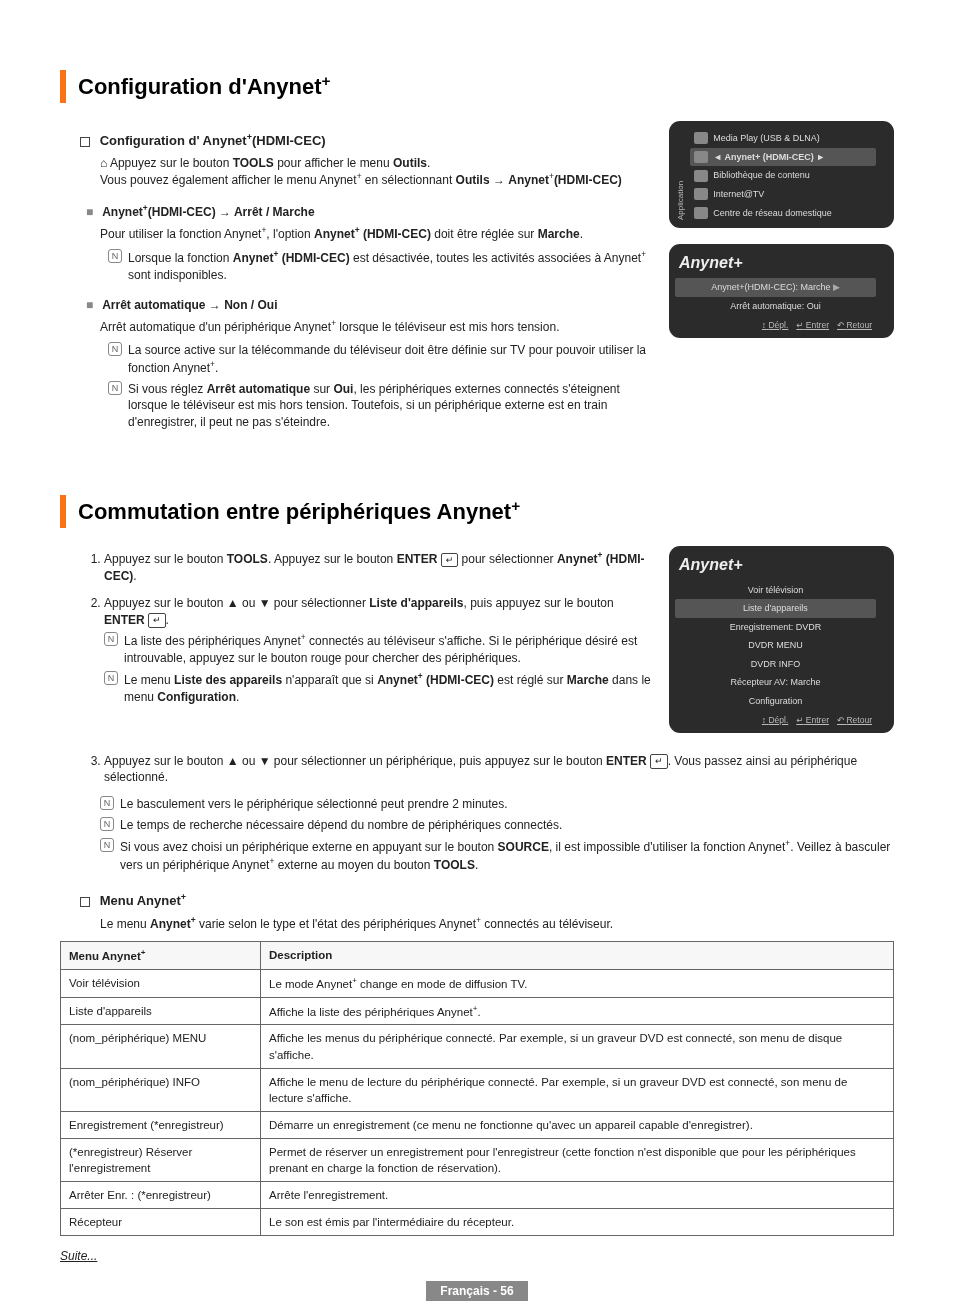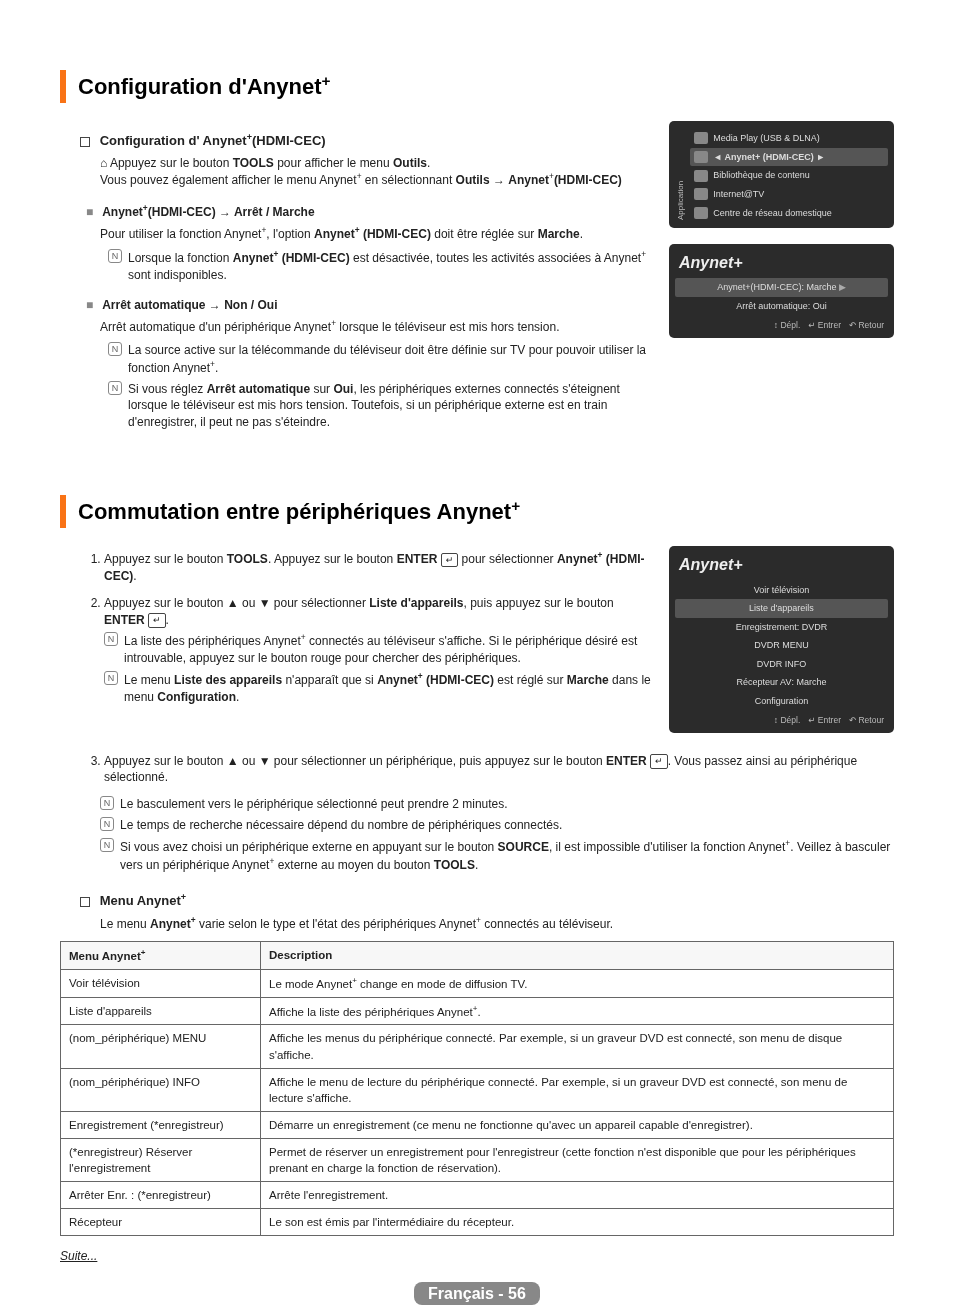--- a/index.html
+++ b/index.html
@@ -32,48 +32,48 @@
   .two-col { display:flex; gap:18px; }
   .left-col { flex: 1; }
   .right-col { width: 225px; flex:none; }
   .para { margin: 4px 0 6px 40px; }
   .item-head { font-weight: bold; margin: 14px 0 2px 26px; }
   .item-head .sq { color:#888; margin-right:6px; }
   .note { margin: 4px 0 4px 48px; display:flex; gap:6px; }
   .note .nicon { flex:none; display:inline-block; width:14px; height:14px; border:1px solid #888; border-radius:3px; font-size:9px; text-align:center; line-height:12px; color:#666;}
   .osd {
     background:#2b2b2b;
-    border-radius:5px;
+    border-radius:11px;
     color:#ddd;
     font-size:9px;
-    padding:8px 6px 6px 6px;
+    padding:8px 18px 6px 6px;
     margin-bottom:16px;
   }
   .osd .brand { font-style:italic; font-weight:bold; font-size:16px; padding:0 4px 4px 4px; color:#eee;}
   .osd-row { display:flex; justify-content:center; padding:3px 6px; }
   .osd-row.sel { background:#555; border-radius:2px; }
   .osd-row .arrow { color:#aaa; }
-  .osd-footer { display:flex; justify-content:flex-end; gap:8px; font-size:8.5px; padding:4px 4px 0 4px; color:#bbb;}
+  .osd-footer { display:flex; justify-content:flex-end; gap:8px; font-size:8.5px; padding:4px 4px 0 4px; color:#bbb;text-decoration:underline;}
   .osd-app { display:flex; gap:4px; }
   .osd-app .sidebar-label { writing-mode: vertical-rl; transform: rotate(180deg); font-size:8px; color:#bbb; padding:2px 0;}
   .osd-app .items { flex:1; }
   .osd-app .items .row { display:flex; align-items:center; gap:5px; padding:3px 4px; }
   .osd-app .items .row.sel { background:#555; border-radius:2px; }
   .osd-app .icon { width:14px; height:12px; background:#888; border-radius:2px; flex:none;}
   ol.steps { margin:4px 0 4px 26px; padding-left:18px; }
   ol.steps li { margin-bottom:10px; }
   ol.steps li .inner { margin-top:4px; }
   .enter-icon { display:inline-block; border:1px solid #444; border-radius:2px; padding:0 4px; font-size:9px; vertical-align:middle;}
   table.menu-table { width:100%; border-collapse:collapse; margin:8px 0 0 0; }
   table.menu-table th, table.menu-table td { border:1px solid #666; padding:5px 8px; text-align:left; vertical-align:top; font-size:11.5px;}
   table.menu-table th { background:#f7f7f7; font-weight:bold;}
   table.menu-table th:first-child, table.menu-table td:first-child { width:200px; }
   .suite { font-style:italic; text-decoration:underline; margin-top:12px; font-size:12px;}
   .page-badge { text-align:center; margin-top:18px; }
-  .page-badge span { background:#888; color:#fff; border-radius:8px; padding:3px 14px; font-size:16px; font-weight:bold;}
+  .page-badge span { background:#888; color:#fff; border-radius:0; padding:3px 14px; font-size:12px; font-weight:bold;}
   .tri { font-size:9px; }
 </style>
 </head>
 <body>
 
 <div class="section">
 
   <h1 class="section-title">
     <span>Configuration d'Anynet</span><span class="tplus">+</span>
   </h1>

